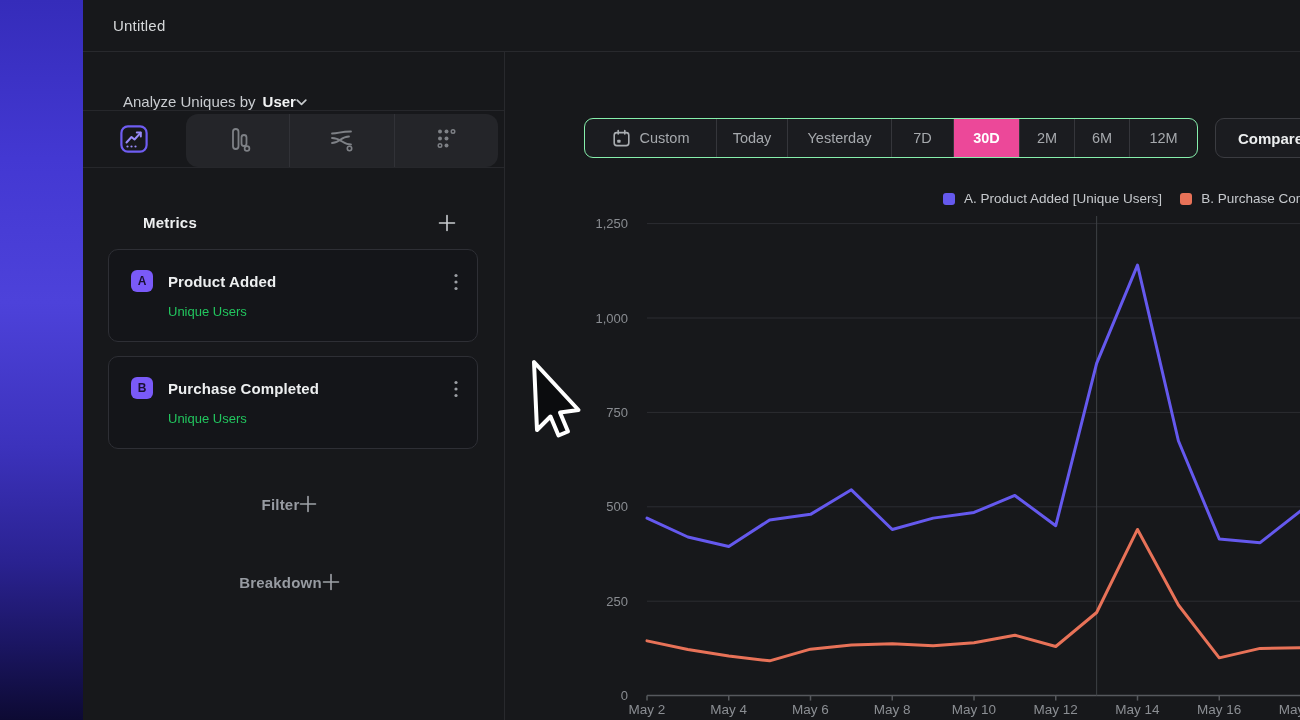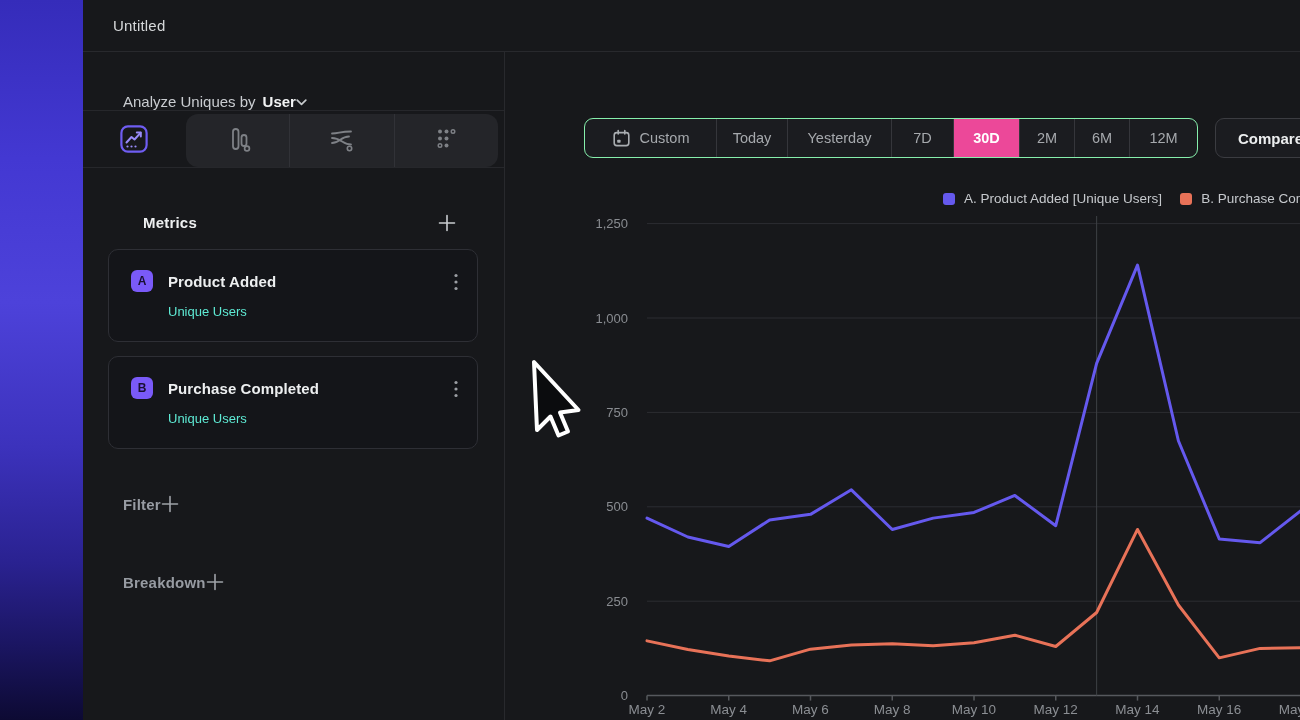--- a/index.html
+++ b/index.html
@@ -32,24 +32,24 @@
 
   .metrics-header { margin:46px 48px 0 60px; display:flex; align-items:flex-start; justify-content:space-between; }
   .metrics-title { color:#eef0f1; font-size:15px; font-weight:700; letter-spacing:.2px; }
   .plus-btn { width:18px; height:18px; display:flex; align-items:center; justify-content:center; cursor:pointer; }
 
   .metric-card { margin:17px 26px 0 25px; height:93px; border:1px solid #2e2f35; border-radius:10px; background:#141519; padding:20px 16px 0 22px; position:relative; cursor:pointer; }
   .metric-card + .metric-card { margin-top:14px; }
   .metric-top { display:flex; align-items:center; gap:15px; }
   .metric-badge { width:22px; height:22px; border-radius:6px; background:#7a5af8; color:#191032; font-size:12px; font-weight:700; display:flex; align-items:center; justify-content:center; }
   .metric-title { color:#edeff0; font-size:15px; font-weight:600; letter-spacing:.1px; }
-  .metric-sub { color:#5eead4; font-size:13px; margin:12px 0 0 37px; }
+  .metric-sub { color:#22c55e; font-size:13px; margin:12px 0 0 37px; }
   .kebab { position:absolute; right:17px; top:21px; padding:2px; cursor:pointer; }
 
-  .section-row { margin:0 48px 0 40px; display:flex; align-items:center; justify-content:flex-start; }
+  .section-row { margin:0 48px 0 40px; display:flex; align-items:center; justify-content:center; }
   .section-row.filter { margin-top:46px; }
   .section-row.breakdown { margin-top:60px; }
   .section-title { color:#979ba2; font-size:15px; font-weight:700; letter-spacing:.2px; }
 
   
   .chartpanel { position:absolute; left:422px; top:52px; width:795px; height:668px; }
   .toolbar { position:absolute; left:79px; top:66px; display:flex; }
   .range-group { display:flex; height:40px; border:1px solid #86efac; border-radius:9px; overflow:hidden; background:#1b1c20; }
   .range-btn { display:flex; align-items:center; justify-content:center; gap:9px; color:#a6a9ad; font-size:14.5px; cursor:pointer; }
   .range-btn + .range-btn { border-left:1px solid #35363b; }

